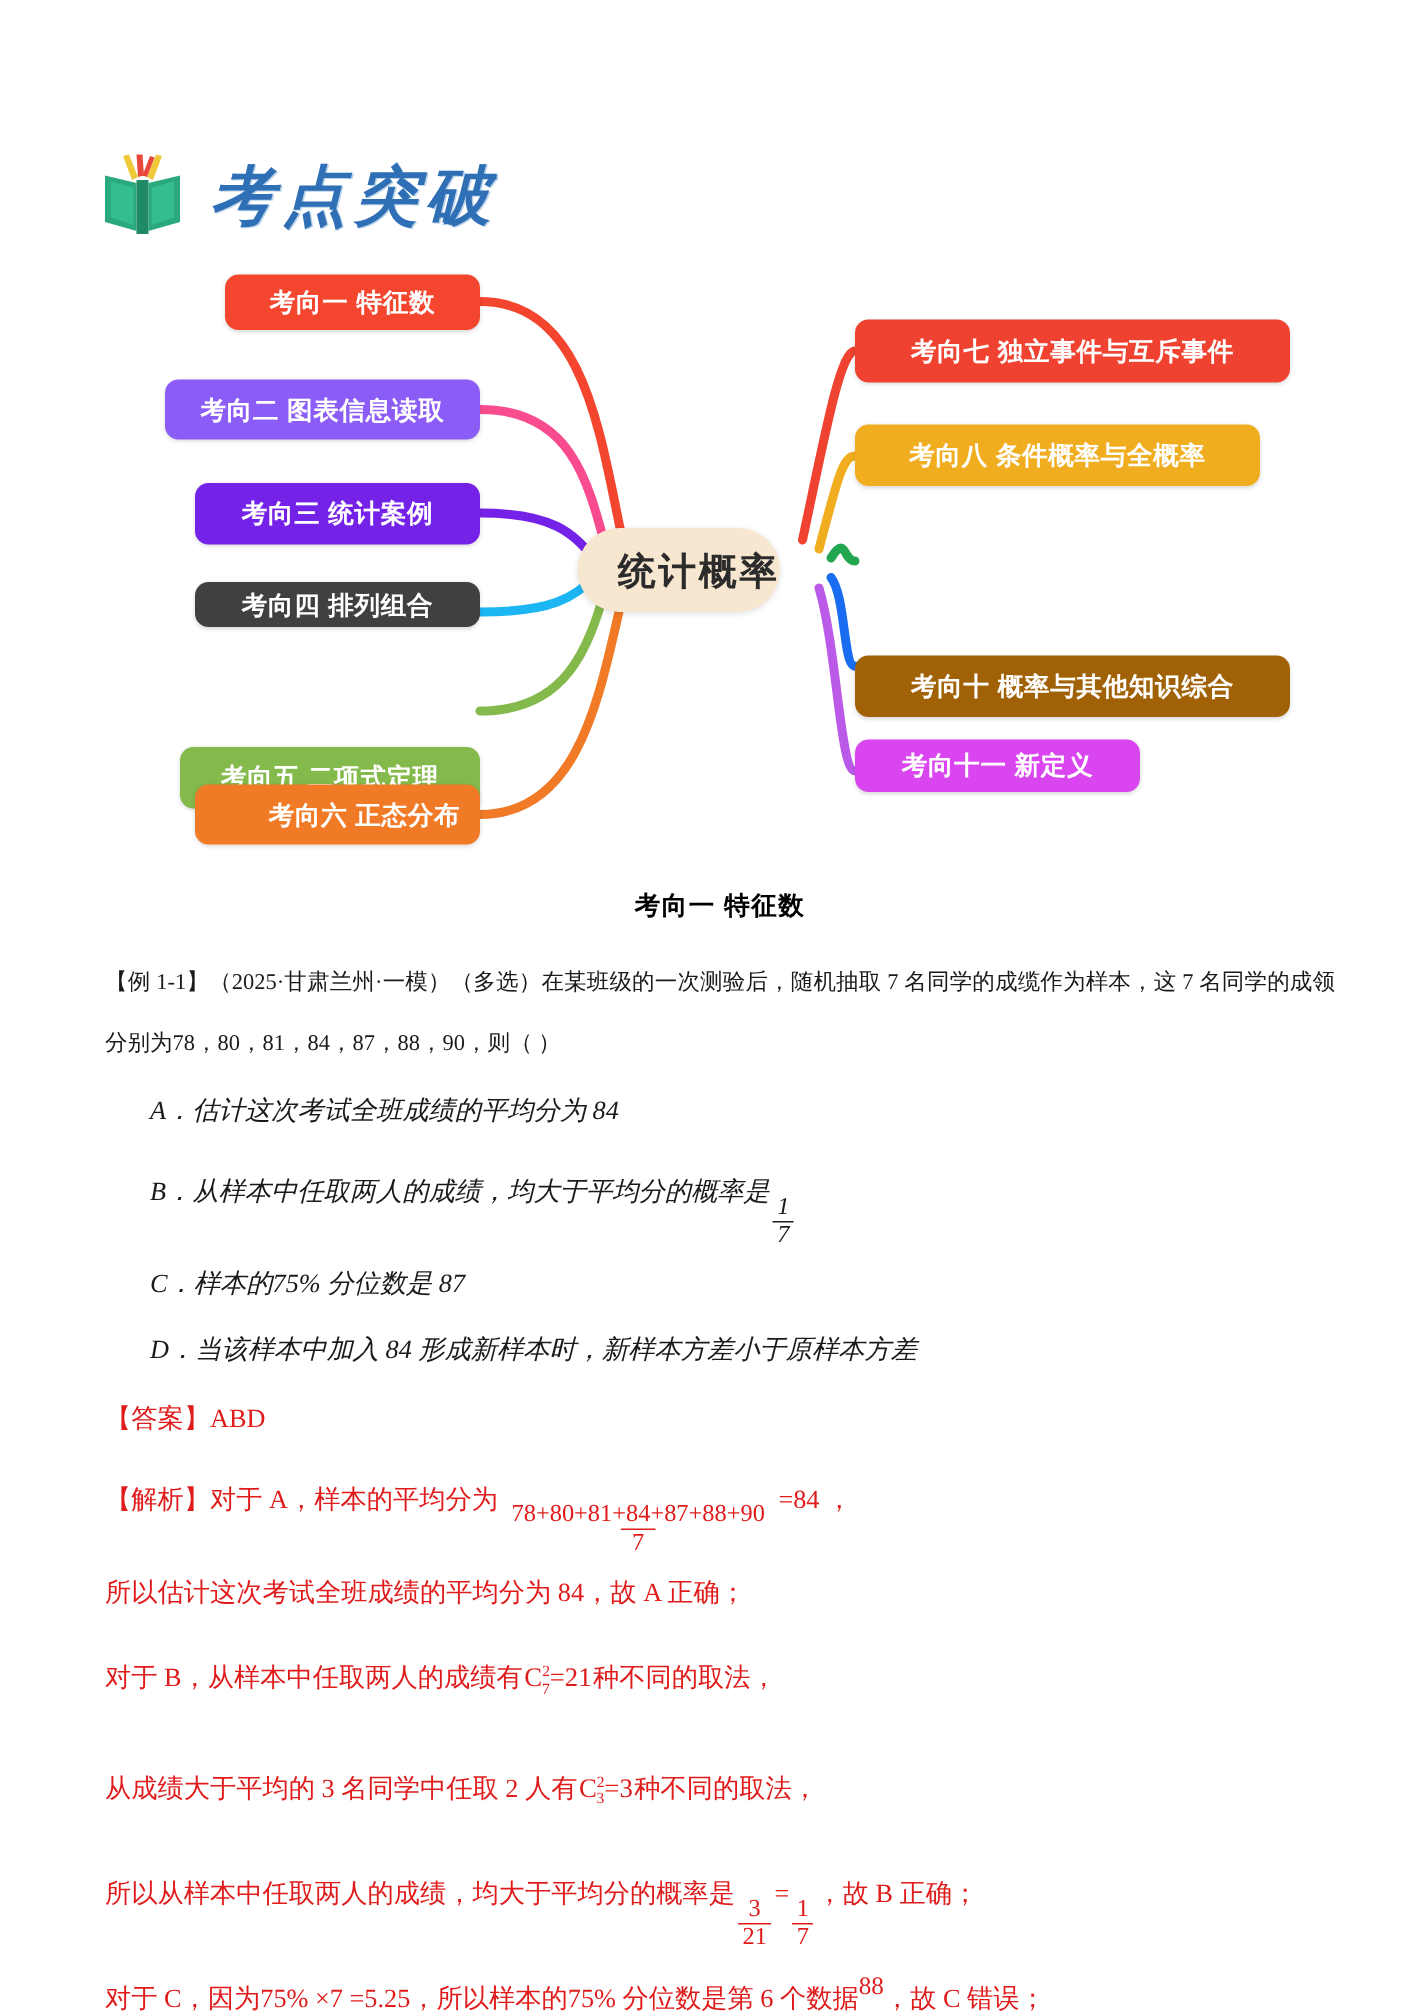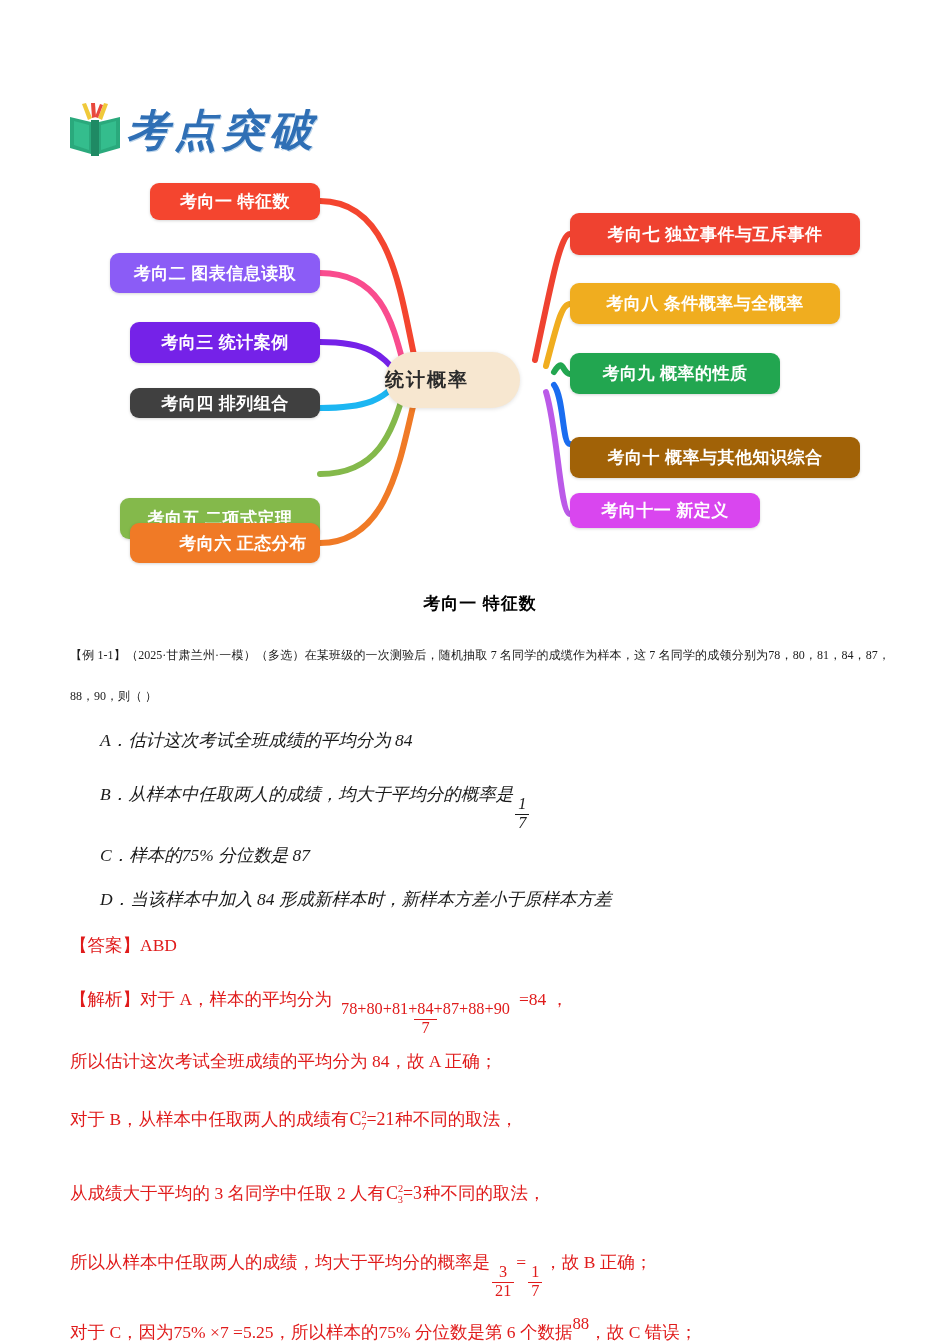--- a/index.html
+++ b/index.html
@@ -13,21 +13,21 @@
     font-family: "Liberation Serif", "DejaVu Serif", serif;
     color: #1a1a1a;
     overflow: hidden;
   }
 
   
   #header {
     position: absolute;
     left: 64px; top: 92px;
     width: 340px; height: 78px;
-    display: flex; align-items: center; 
+    display: flex; align-items: center; gap: 14px;
   }
   #book-icon { width: 62px; height: 62px; flex: 0 0 62px; }
   #header-title {
     font-family: "Liberation Sans", "DejaVu Sans", sans-serif;
     font-size: 43px;
     font-weight: bold;
     font-style: italic;
     color: #2f6fb5;
     letter-spacing: 5px;
     text-shadow: 1px 1px 0 #bcd4ea;
@@ -57,24 +57,24 @@
     letter-spacing: 0.5px;
     white-space: nowrap;
     box-shadow: 0 1px 3px rgba(0,0,0,0.16);
     z-index: 3;
   }
   #mm-center {
     position: absolute;
     border-radius: 40px;
     background: #f7e7d0;
     color: #2b2b2b;
-    display: flex; align-items: center; justify-content: flex-start;
-    font-family: "Liberation Sans", "DejaVu Sans", sans-serif;
-    font-weight: bold;
-    font-size: 19px;
+    display: flex; align-items: center; justify-content: flex-end;
+    font-family: "Liberation Sans", "DejaVu Sans", sans-serif;
+    font-weight: bold;
+    font-size: 25px;
     letter-spacing: 2px;
     z-index: 4;
     box-shadow: 0 1px 4px rgba(0,0,0,0.12);
   }
 
   
   #content {
     position: absolute;
     left: 70px; top: 592px;
     width: 820px;
@@ -82,21 +82,21 @@
   .sec-title {
     text-align: center;
     font-family: "Liberation Sans", "DejaVu Sans", sans-serif;
     font-weight: bold;
     font-size: 17px;
     letter-spacing: 1px;
     margin: 0 0 20px 0;
     color: #000;
   }
   .para {
-    font-size: 12px;
+    font-size: 15px;
     line-height: 41px;
     margin: 0 0 3px 0;
     text-align: justify;
     color: #1a1a1a;
   }
   .opt {
     font-size: 17.5px;
     line-height: 41px;
     margin: 0 0 3px 0;
     padding-left: 30px;
@@ -201,23 +201,20 @@
   <div class="mm-node" style="left:130px; top:353px; width:190px; height:40px; background:#f07a26;padding-left:36px;">
     <span>考向六  正态分布</span>
   </div>
 
   <div class="mm-node" style="left:570px; top:113px; width:270px; height:41px; background:#f0ad1f;">
     <span>考向八  条件概率与全概率</span>
   </div>
   <div class="mm-node" style="left:570px; top:43px; width:290px; height:42px; background:#ef4230;">
     <span>考向七  独立事件与互斥事件</span>
   </div>
-  <div class="mm-node" style="left:570px; top:183px; width:210px; height:41px; background:#22a650;">
-    <span>考向九  概率的性质</span>
-  </div>
   <div class="mm-node" style="left:570px; top:267px; width:290px; height:41px; background:#a16207;">
     <span>考向十  概率与其他知识综合</span>
   </div>
   <div class="mm-node" style="left:570px; top:323px; width:190px; height:35px; background:#d946ef;">
     <span>考向十一  新定义</span>
   </div>
 </div>
 
 <div id="content">
 

